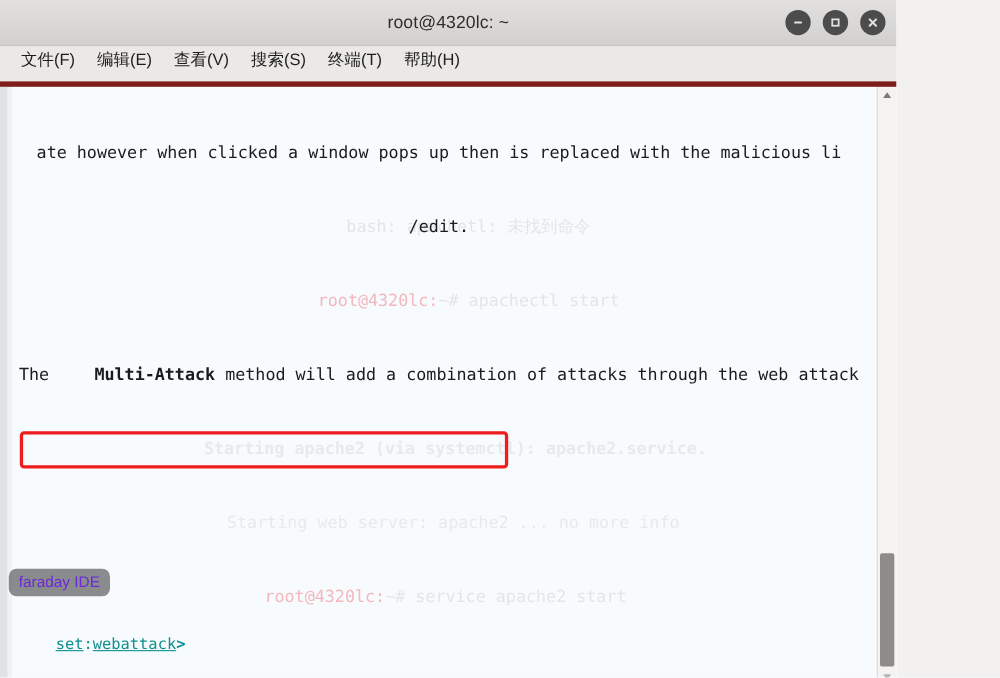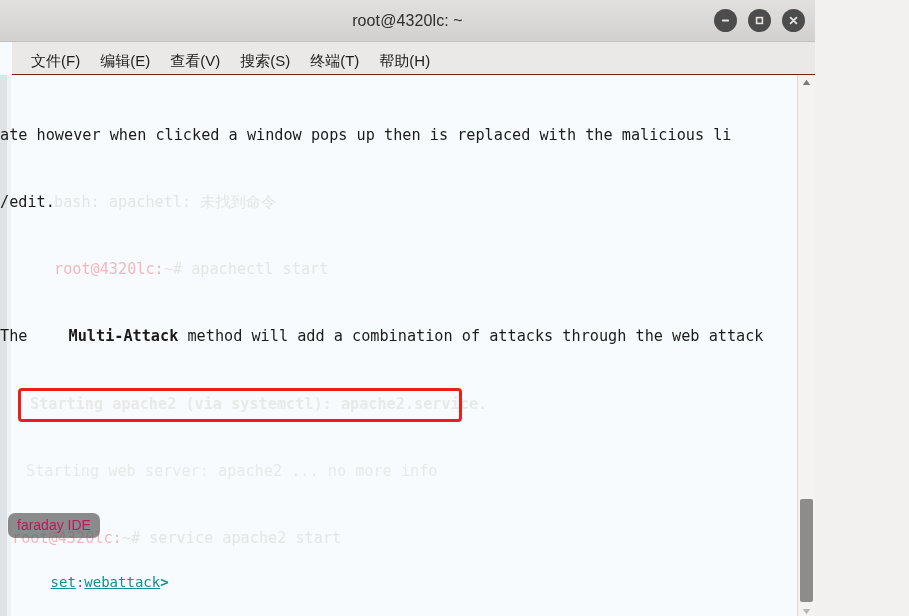--- a/index.html
+++ b/index.html
@@ -25,42 +25,42 @@
   .wbtn{
     width:23px;height:23px;border-radius:50%;
     background:#4c4c4c;
     display:flex;align-items:center;justify-content:center;
     position:relative;cursor:pointer;
   }
   .wbtn svg{display:block;}
 
   
   .menubar{
-    height:32px;background:#ebe9e7;border-bottom:1px solid #7f1d1d;
-    display:flex;align-items:flex-end;padding-left:9px;gap:0px;margin-left:12px;
+    height:32px;background:#ebe9e7;border-bottom:5px solid #7f1d1d;
+    display:flex;align-items:flex-start;padding-left:9px;gap:0px;
   }
   .menuitem{
     font-size:15px;color:#1d1d1d;padding:3px 10px;white-space:nowrap;cursor:default;
   }
 
   
   .term-wrap{position:relative;height:543px;background:#f7fbfd;overflow:hidden;}
   .gutter{position:absolute;left:0;top:0;width:7px;height:100%;background:#dfe3e5;}
   .gutter2{position:absolute;left:7px;top:0;width:4px;height:100%;background:#eef2f4;}
 
   .term{
     position:absolute;left:0;top:0;right:17px;bottom:0;
     font-family:"DejaVu Sans Mono","Liberation Mono",monospace;
     font-size:15.2px;line-height:22.4px;
     color:#1b1b1b;
     padding:4px 0 0 0;
     white-space:pre;
     letter-spacing:0px;
   }
-  .line{height:22.4px;}
+  .line{height:22.4px;text-align:center;}
   .b{font-weight:bold;margin-left:32px;}
   .blank{height:22.4px;}
 
   
   .ghost{
     position:absolute;left:0;top:0;right:17px;
     font-family:"DejaVu Sans Mono","Liberation Mono",monospace;
     font-size:15.2px;line-height:22.4px;
     white-space:pre;pointer-events:none;
   }
@@ -72,21 +72,21 @@
   
   .redbox{
     position:absolute;border:3px solid #ee1c1c;border-radius:4px;
     pointer-events:none;background:transparent;
   }
 
   
   .tooltip{
     position:absolute;
     background:rgba(96,96,96,0.72);
-    color:#be185d;
+    color:#6d28d9;
     border-radius:7px;
     font-family:"Liberation Sans",sans-serif;
     font-size:14px;
     padding:4px 9px 5px 9px;
     white-space:nowrap;
   }
 
   
   .prompt-line{
     position:absolute;left:0;bottom:2px;

